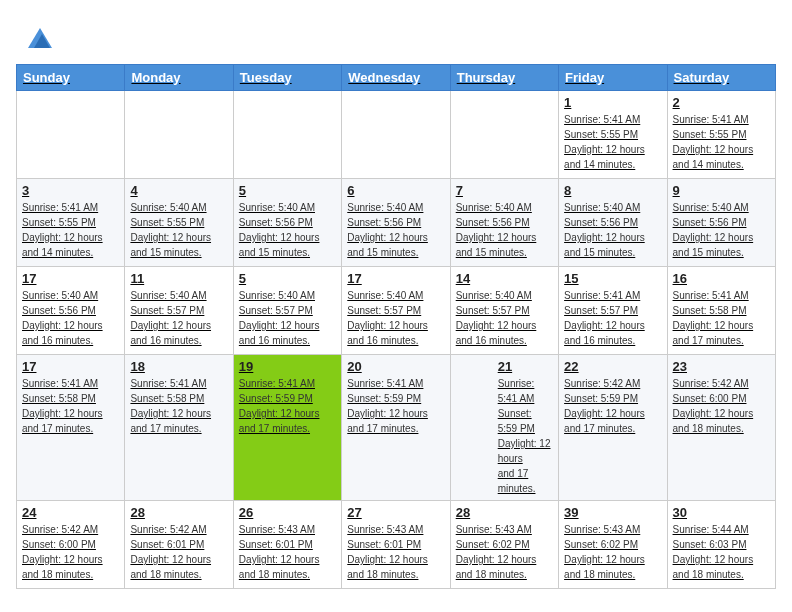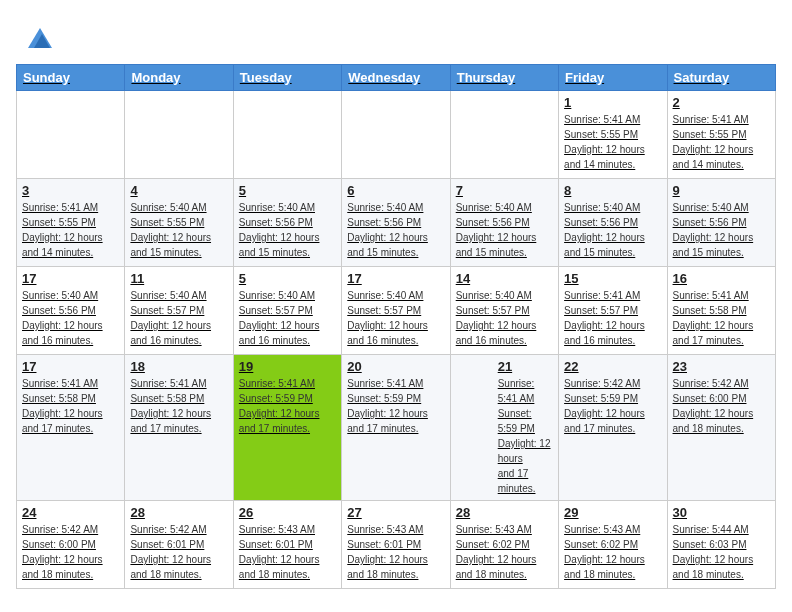--- a/index.html
+++ b/index.html
@@ -339,21 +339,21 @@
 and 18 minutes.</div>
           </td>
           <td>
             <span class="day-number">28</span>
             <div class="day-info" style="white-space: pre-line;">Sunrise: 5:43 AM
 Sunset: 6:02 PM
 Daylight: 12 hours
 and 18 minutes.</div>
           </td>
           <td>
-            <span class="day-number">29</span>
+            <span class="day-number">39</span>
             <div class="day-info" style="white-space: pre-line;">Sunrise: 5:43 AM
 Sunset: 6:02 PM
 Daylight: 12 hours
 and 18 minutes.</div>
           </td>
           <td>
             <span class="day-number">30</span>
             <div class="day-info" style="white-space: pre-line;">Sunrise: 5:44 AM
 Sunset: 6:03 PM
 Daylight: 12 hours

